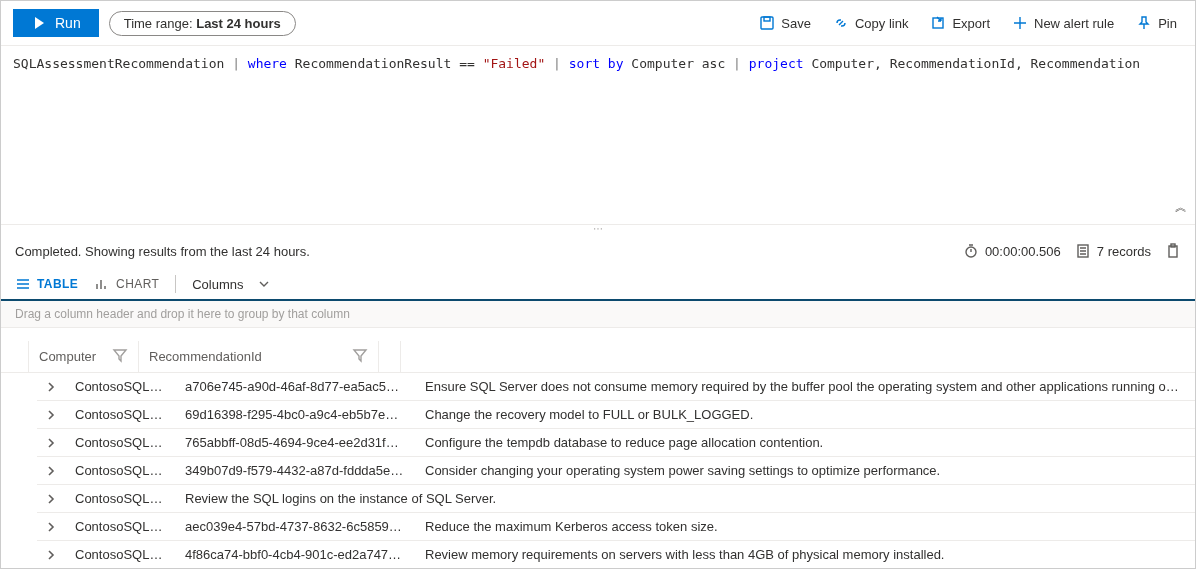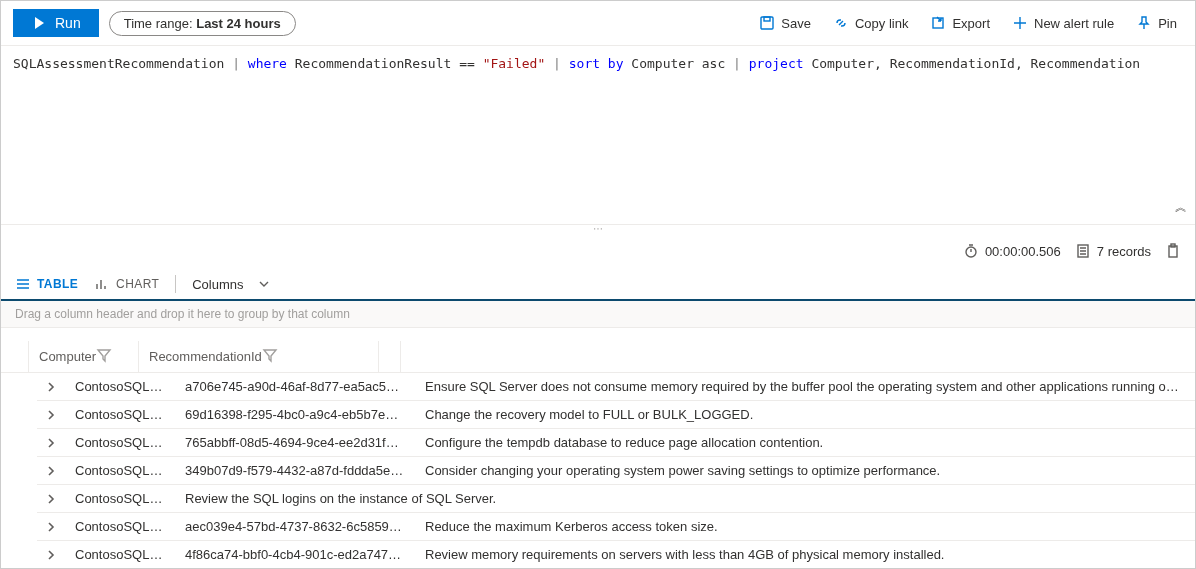--- a/index.html
+++ b/index.html
@@ -128,20 +128,21 @@
   .grid-header {
     display: flex;
     border-bottom: 1px solid #edebe9;
     font-size: 13px;
     color: #605e5c;
     background: #fff;
   }
   .grid-header .hcell {
     display: flex;
     align-items: center;
+    justify-content: space-between;
     padding: 6px 10px;
     border-right: 1px solid #edebe9;
     margin-top: 13px;
   }
   .filter-icon { color: #a19f9d; cursor: pointer; }
   .col-exp { width: 28px; border-right: none; }
   .col-computer { width: 110px; }
   .col-recid { width: 240px; }
   .col-rec { flex: 1; }
   .col-end { width: 22px; border-right: none; }
@@ -219,20 +220,21 @@
 </div>
 
 <div class="query-area">
   <span class="fn">SQLAssessmentRecommendation</span><span class="op"> | </span><span class="kw">where</span><span class="fn"> RecommendationResult == </span><span class="str">"Failed"</span><span class="op"> | </span><span class="kw">sort by</span><span class="fn"> Computer asc </span><span class="op">| </span><span class="kw">project</span><span class="fn"> Computer, RecommendationId, Recommendation</span>
   <div class="collapse-chevrons">︽</div>
 </div>
 
 <div class="drag-handle">⋯</div>
 
 <div class="status-bar">
+  <span>Completed. Showing results from the last 24 hours.</span>
   <div class="spacer"></div>
   <div class="status-item">
     <svg class="icon" viewBox="0 0 16 16">
         <circle cx="8" cy="9" r="5"></circle>
         <path d="M8 6 V9 M6 2 H10"></path>
       </svg>
     <span>00:00:00.506</span>
   </div>
   <div class="status-item">
     <svg class="icon" viewBox="0 0 16 16">

